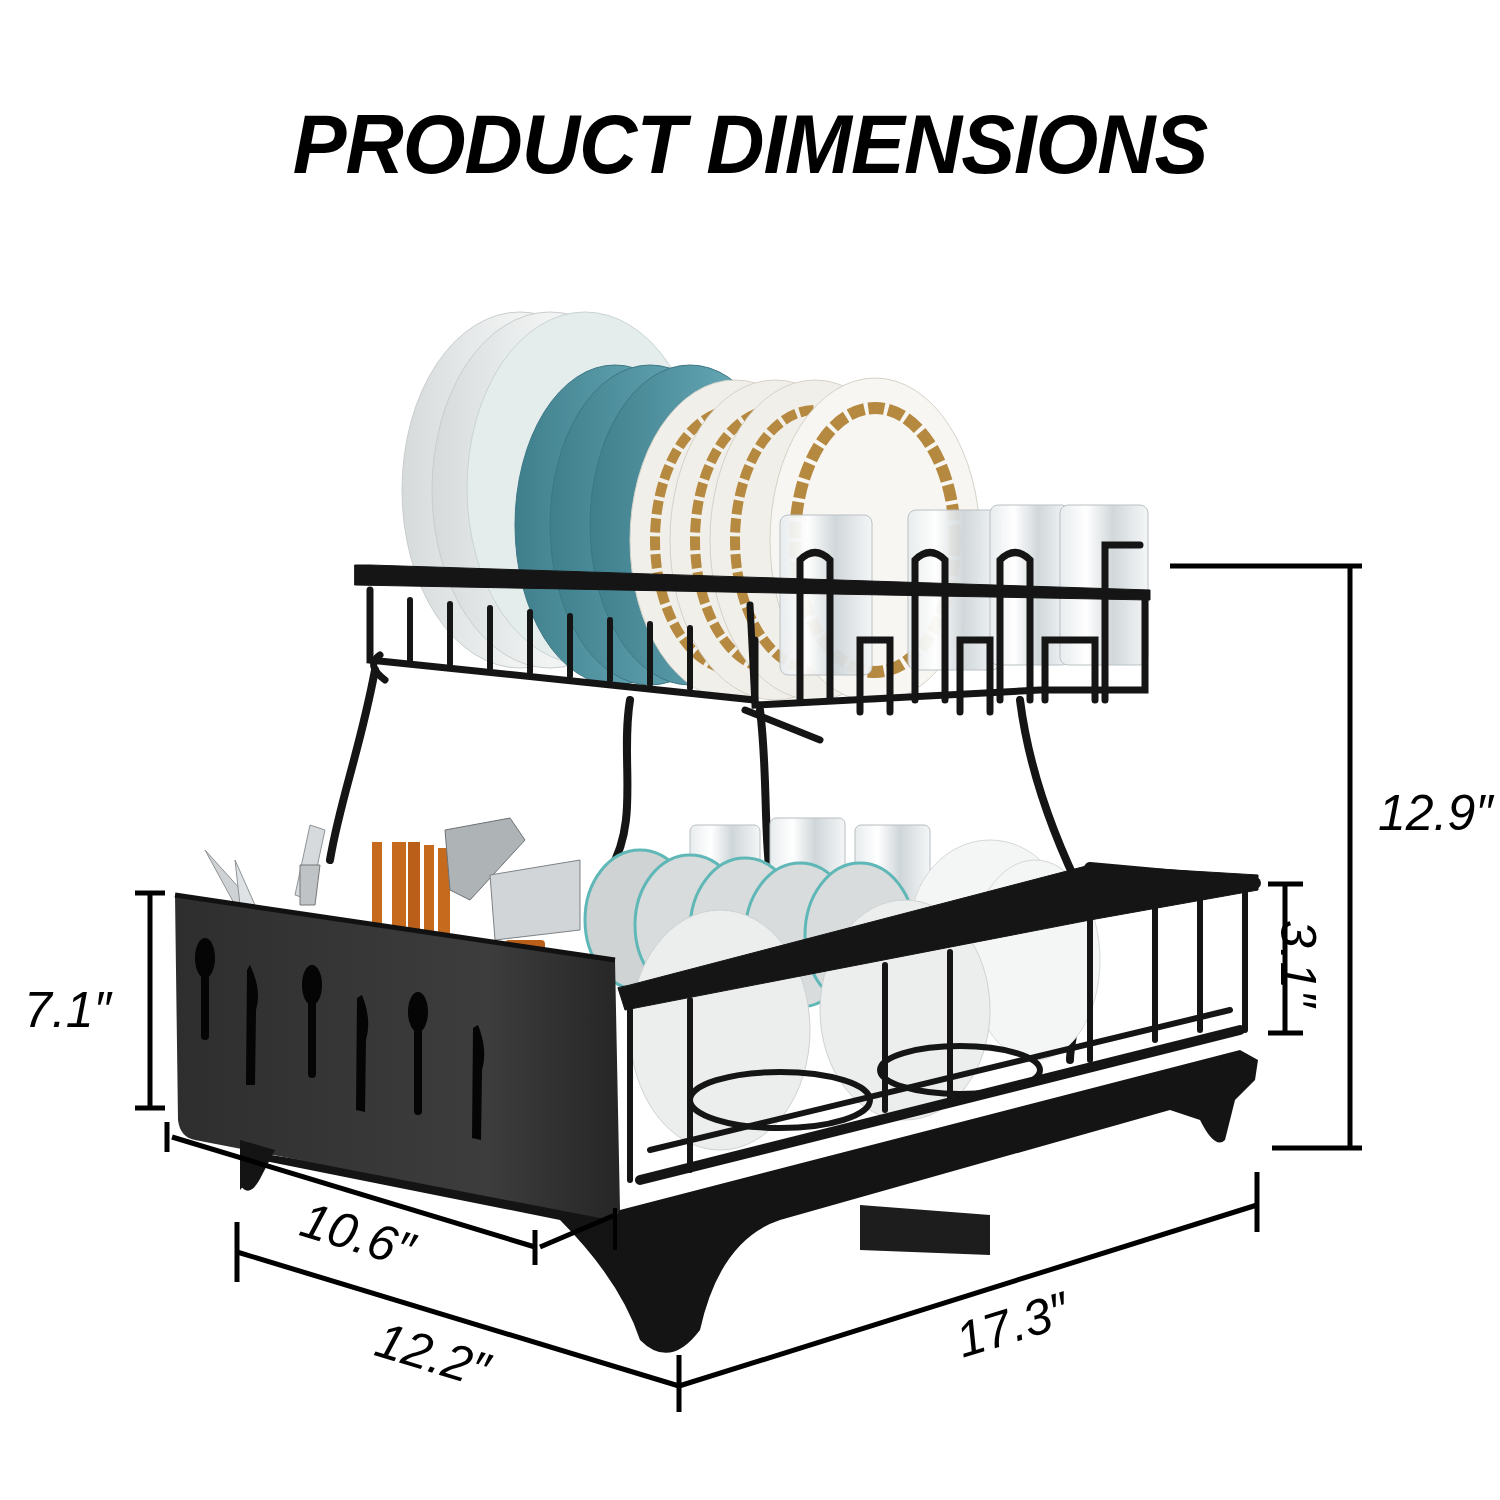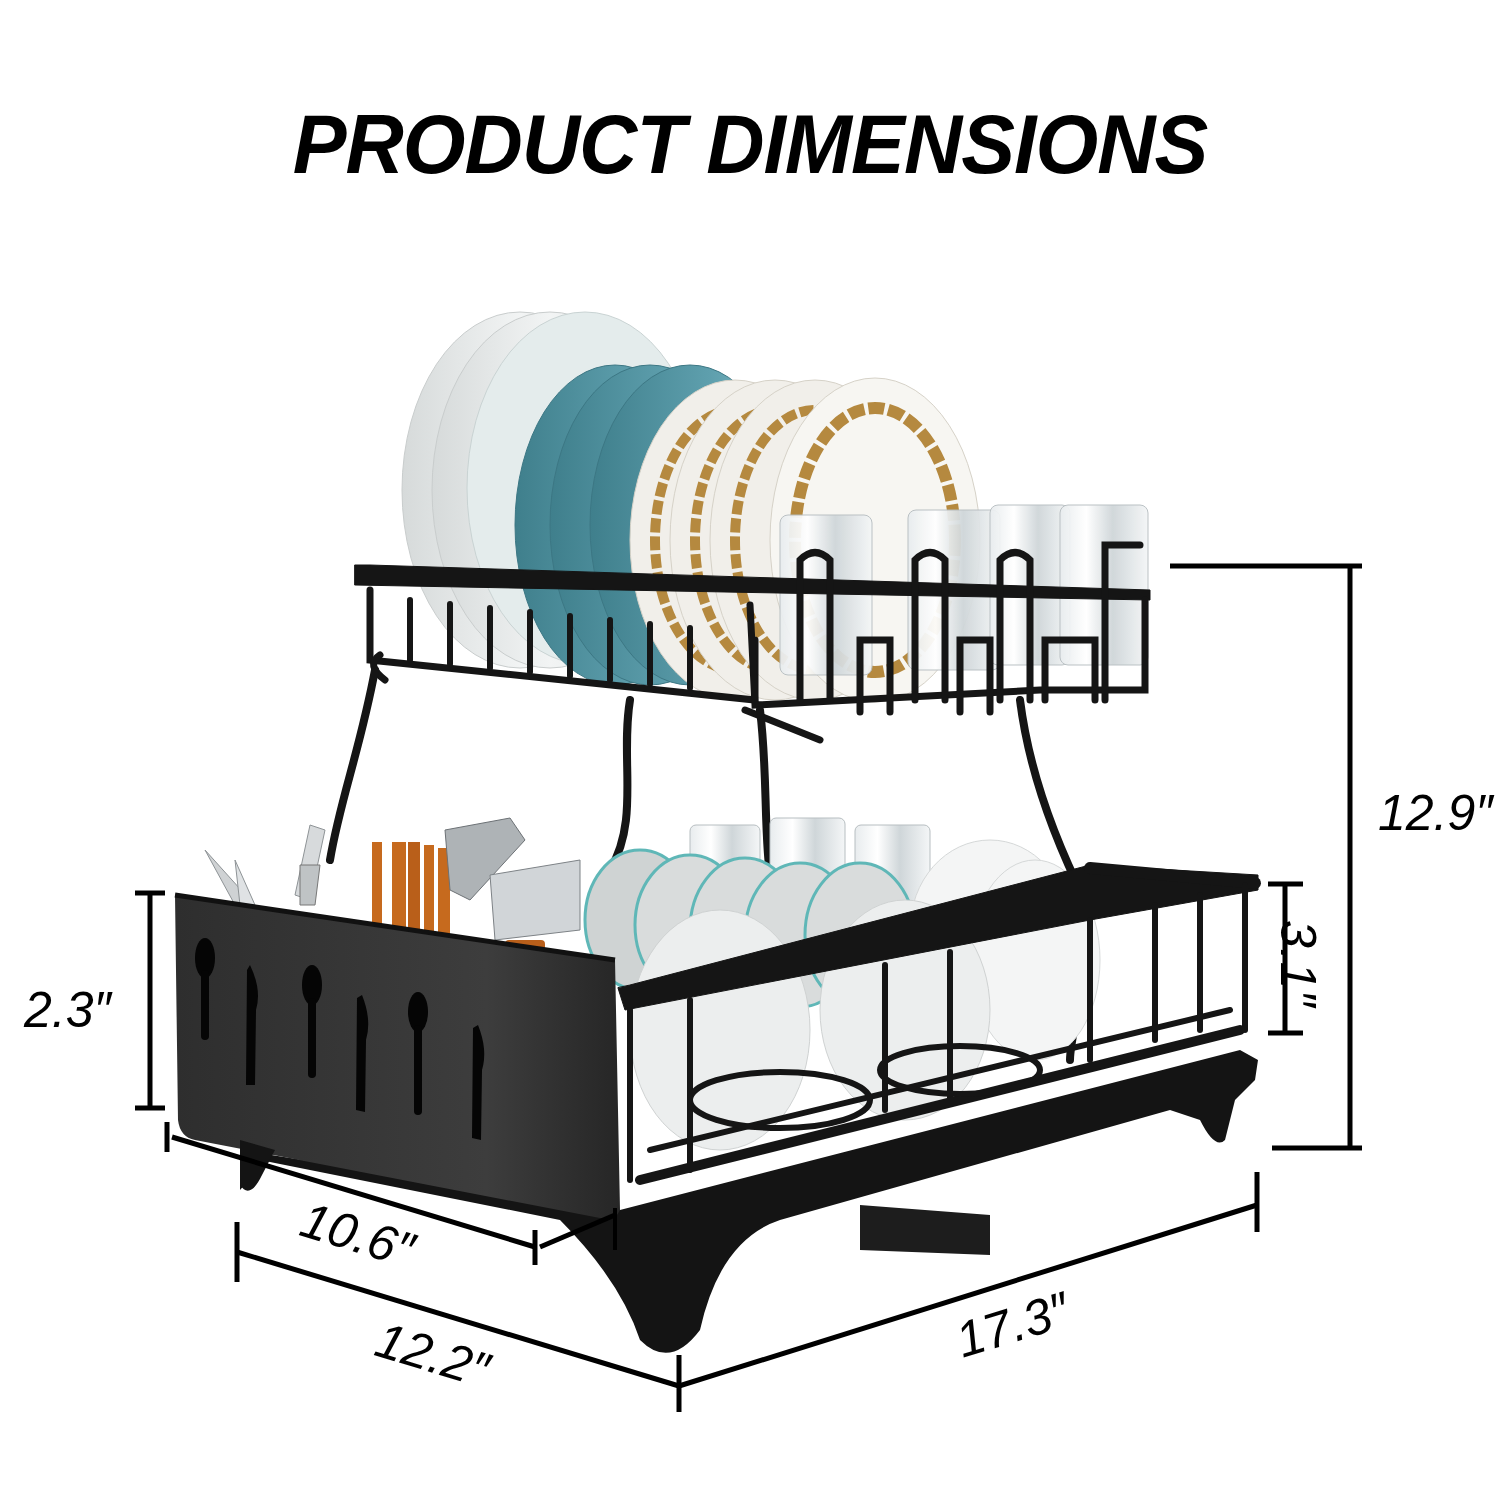--- a/index.html
+++ b/index.html
@@ -200,16 +200,16 @@
     <path d="M237 1252 L679 1386"></path>
 
     <path d="M679 1355 L679 1412"></path>
     <path d="M679 1386 L1257 1205"></path>
     <path d="M1257 1172 L1257 1232"></path>
   </g>
 </svg>
 
 <div class="dim-label" style="left:1345px; top:788px;margin-left:33px;">12.9″</div>
 <div class="dim-label" style="left:1258px; top:935px; transform: rotate(90deg); transform-origin: 40px 25px;">3.1″</div>
-<div class="dim-label" style="left:24px; top:985px;">2.3″</div>
+<div class="dim-label" style="left:24px; top:985px;">7.1″</div>
 <div class="dim-label" style="left:300px; top:1210px; transform: rotate(17deg);">10.6″</div>
 <div class="dim-label" style="left:375px; top:1330px; transform: rotate(17deg);">12.2″</div>
 <div class="dim-label" style="left:955px; top:1300px; transform: rotate(-17deg);">17.3″</div>
 
 </body></html>

